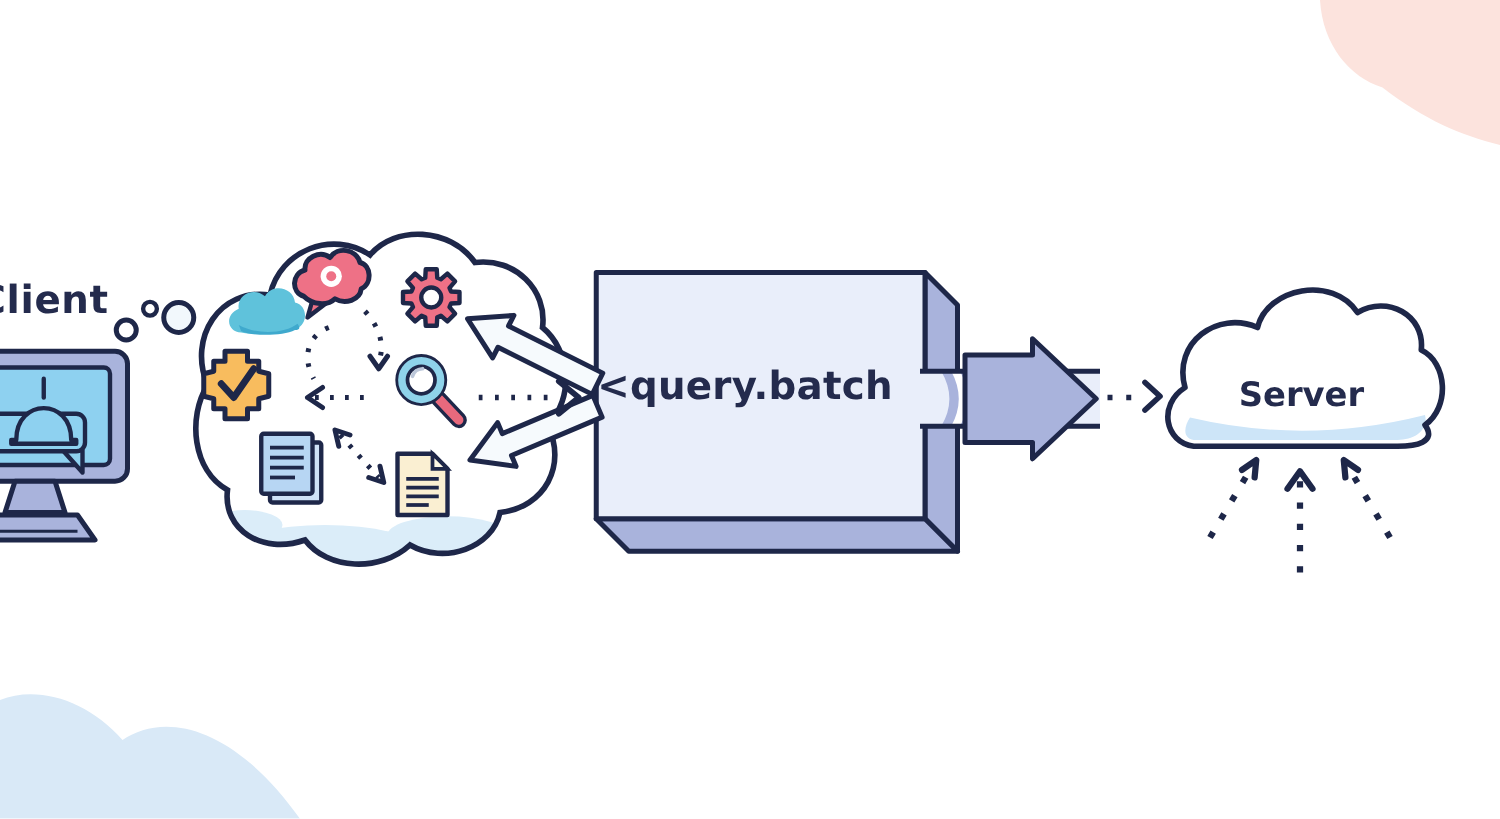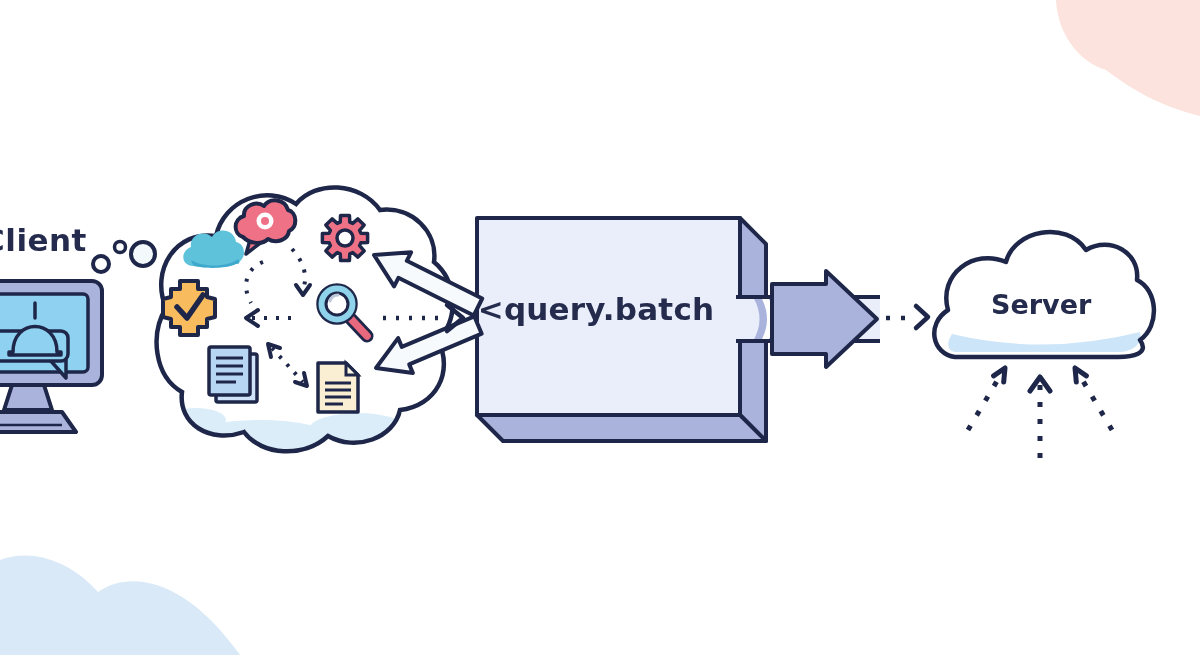--- a/index.html
+++ b/index.html
@@ -12,21 +12,21 @@
   }
   #stage svg{position:absolute;left:0;top:0;}
   .lbl{
     position:absolute;
     color:#242b4d;
     font-weight:700;
     -webkit-font-smoothing:antialiased;
   }
   #client-label{left:-18px;top:222px;font-size:31px;letter-spacing:.5px;}
   #batch-label{left:464px;top:291px;width:264px;text-align:center;font-size:31px;letter-spacing:.2px;}
-  #server-label{left:991px;top:289px;width:100px;text-align:center;font-size:27px;}
+  #server-label{left:991px;top:301px;width:100px;text-align:center;font-size:27px;}
 </style>
 </head>
 <body>
 
 <div id="stage">
 
 <svg width="1200" height="655" viewBox="0 0 1200 655">
 
   <g>
     <path d="M 1056 0 C 1058 36 1080 62 1106 70 C 1140 96 1168 108 1200 116 L 1200 0 Z" fill="#fce3dd"></path>

